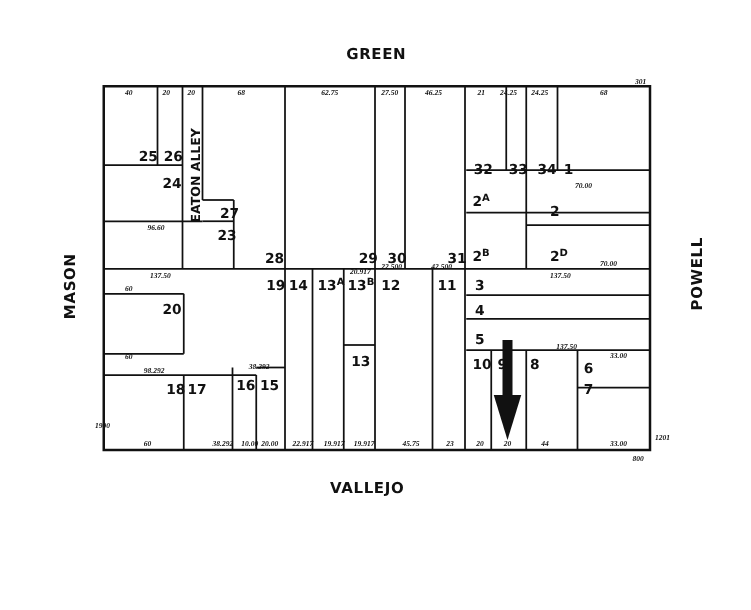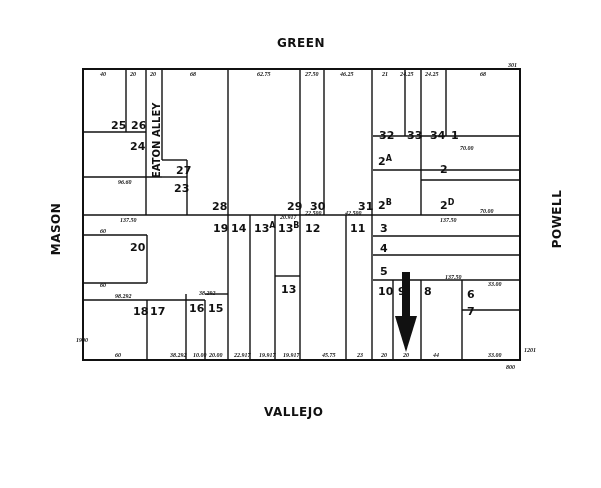--- a/index.html
+++ b/index.html
@@ -148,15 +148,15 @@
   <g id="arrow">
       <rect x="402" y="272" width="8" height="50" fill="#111111"></rect>
       <polygon points="395,316 417,316 406,352" fill="#111111"></polygon>
     </g>
   <g>
     <text id="alleytext" transform="translate(160,178) rotate(-90)" style="font-family:'DejaVu Sans',sans-serif;font-weight:bold;font-size:10px;fill:#111;">EATON ALLEY</text>
   </g>
 </svg>
 
 <div class="street street-h" style="left:277px;top:36px;">GREEN</div>
-<div class="street street-h" style="left:264px;top:405px;">VALLEJO</div>
+<div class="street street-h" style="left:264px;top:383px;">VALLEJO</div>
 <div class="street street-v" style="left:30px;top:222px;transform:rotate(-90deg);">MASON</div>
 <div class="street street-v" style="left:528px;top:212px;transform:rotate(-90deg);">POWELL</div>
 
 </body></html>

